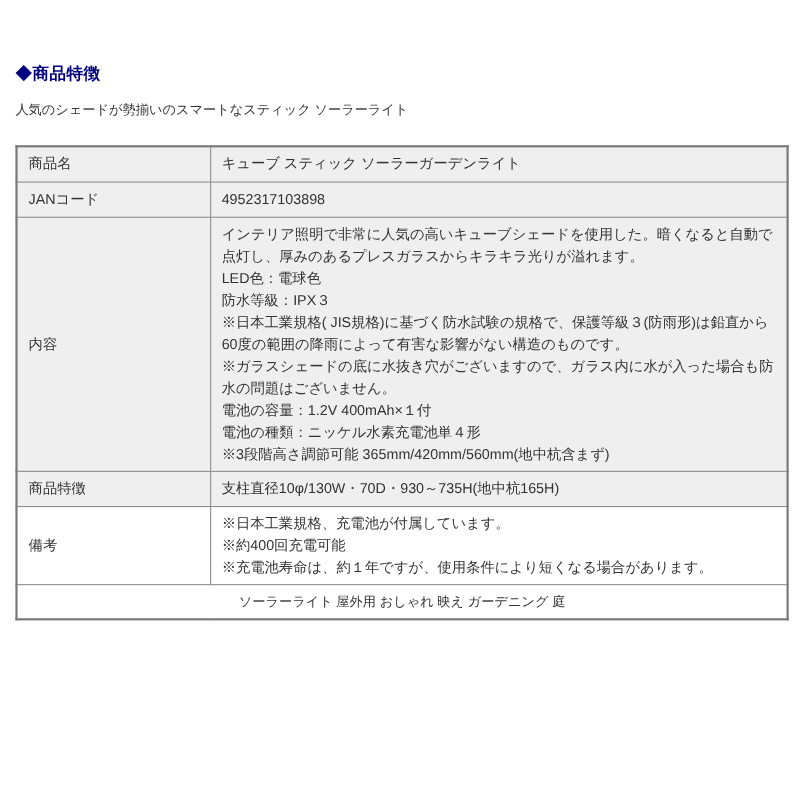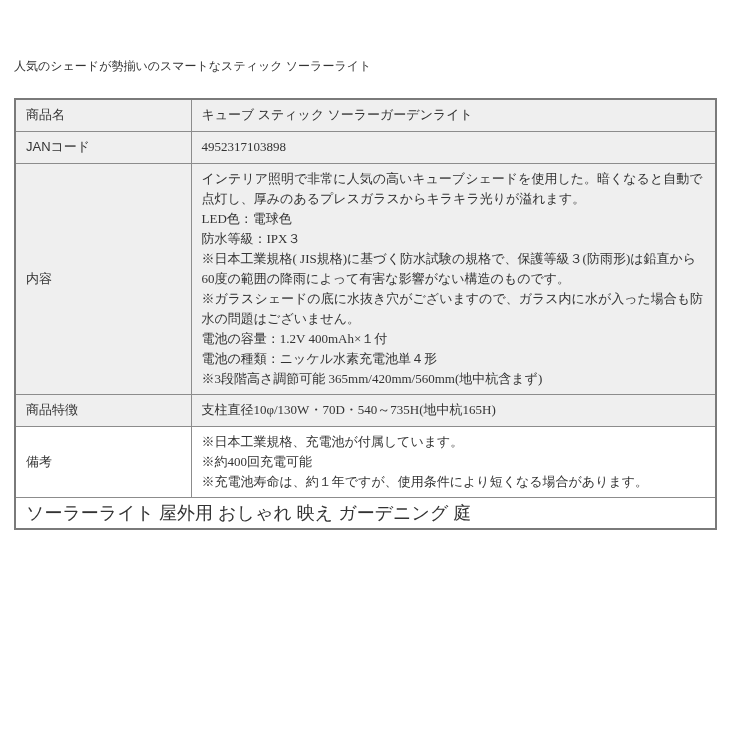--- a/index.html
+++ b/index.html
@@ -60,32 +60,33 @@
   .spec-table tr.spec-row {
     height: 32px;
   }
   .spec-table tr.alt th,
   .spec-table tr.alt td {
     background: var(--alt-row-bg);
   }
   .spec-table td.spec-value {
     white-space: pre-line;
     word-break: break-word;
-    font-family: Liberation Serif, serif;
   }
   .spec-table tr.keywords-row td {
-    font-size: 18px;
+    font-size: 12px;
     height: 30px;
+    text-align: center;
   }
 </style>
 </head>
 <body>
 
 <div class="page">
 
+  <h3 class="section-heading">◆商品特徴</h3>
 
   <p class="feature-text">人気のシェードが勢揃いのスマートなスティック ソーラーライト</p>
 
 
   <table class="spec-table">
     <colgroup>
       <col style="width:176px">
       <col>
     </colgroup>
     <tbody>
@@ -103,21 +104,21 @@
 LED色：電球色
 防水等級：IPX３
 ※日本工業規格( JIS規格)に基づく防水試験の規格で、保護等級３(防雨形)は鉛直から60度の範囲の降雨によって有害な影響がない構造のものです。
 ※ガラスシェードの底に水抜き穴がございますので、ガラス内に水が入った場合も防水の問題はございません。
 電池の容量：1.2V 400mAh×１付
 電池の種類：ニッケル水素充電池単４形
 ※3段階高さ調節可能 365mm/420mm/560mm(地中杭含まず)</td>
         </tr>
         <tr class="spec-row alt">
           <th>商品特徴</th>
-          <td class="spec-value">支柱直径10φ/130W・70D・540～735H(地中杭165H)</td>
+          <td class="spec-value">支柱直径10φ/130W・70D・930～735H(地中杭165H)</td>
         </tr>
         <tr class="spec-row">
           <th>備考</th>
           <td class="spec-value">※日本工業規格、充電池が付属しています。
 ※約400回充電可能
 ※充電池寿命は、約１年ですが、使用条件により短くなる場合があります。</td>
         </tr>
         <tr class="keywords-row">
         <td colspan="2">ソーラーライト 屋外用 おしゃれ 映え ガーデニング 庭</td>
       </tr>

